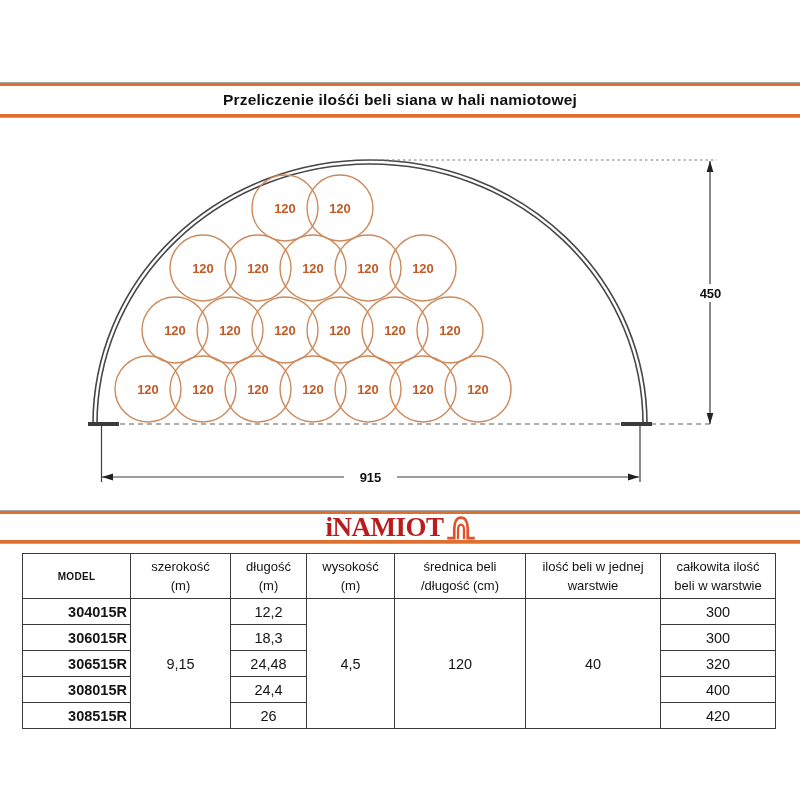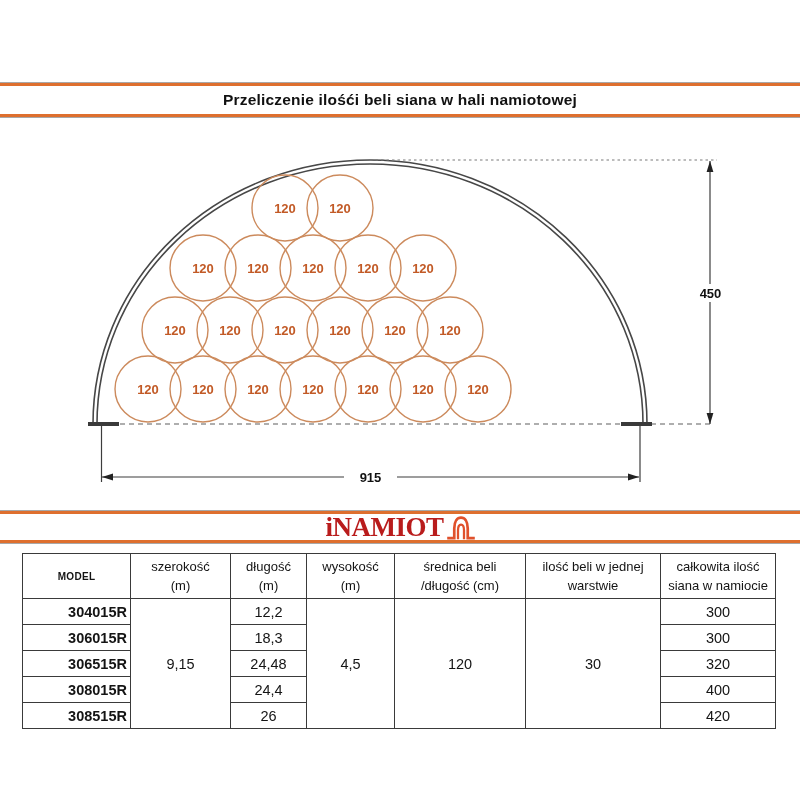--- a/index.html
+++ b/index.html
@@ -190,32 +190,32 @@
         <th>
           <div>średnica beli</div>
           <div>/długość (cm)</div>
         </th>
         <th>
           <div>ilość beli w jednej</div>
           <div>warstwie</div>
         </th>
         <th>
           <div>całkowita ilość</div>
-          <div>siana w namiocie</div>
+          <div>beli w warstwie</div>
         </th>
       </tr>
     </thead>
     <tbody>
       <tr>
         <td class="model">304015R</td>
         <td rowspan="5">9,15</td>
         <td>12,2</td>
         <td rowspan="5">4,5</td>
         <td rowspan="5">120</td>
-        <td rowspan="5">30</td>
+        <td rowspan="5">40</td>
         <td>300</td>
       </tr>
       <tr>
         <td class="model">306015R</td>
         <td>18,3</td>
         <td>300</td>
       </tr>
       <tr>
         <td class="model">306515R</td>
         <td>24,48</td>

